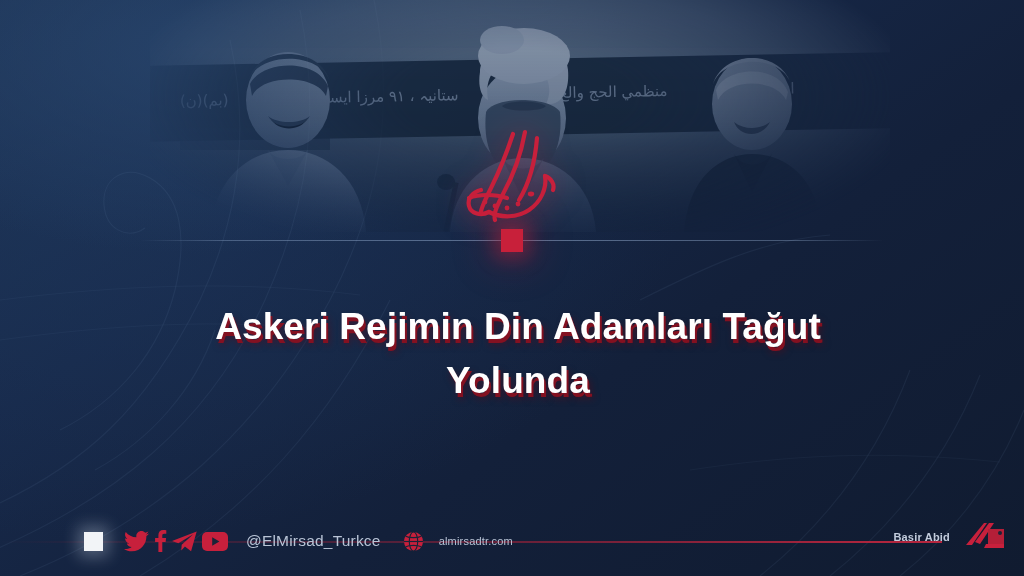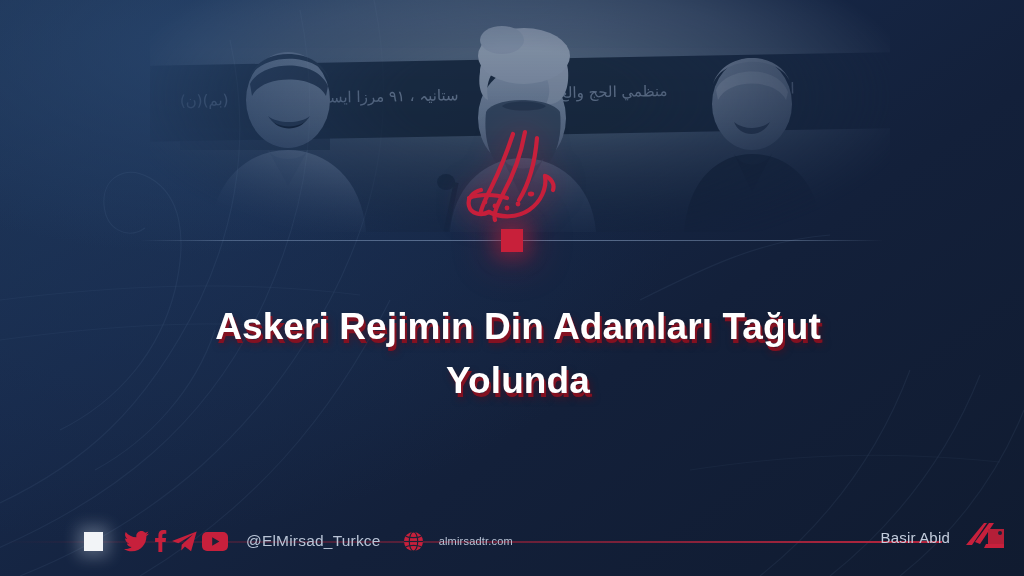--- a/index.html
+++ b/index.html
@@ -127,24 +127,25 @@
     letter-spacing: 0.2px;
     white-space: nowrap;
   }
 
   .footer-right {
     position: absolute;
     right: 18px; bottom: 22px;
     display: flex; align-items: center; gap: 12px;
   }
   .author {
-    font-size: 15px;
+    font-size: 11px;
     color: #c3cddd;
     letter-spacing: 0.2px;
     white-space: nowrap;
+    font-weight: bold;
   }
   .author-mark { width: 44px; height: 34px; flex: none; }
   .author-mark svg { width: 100%; height: 100%; display: block; }
 
   .footer-rule {
     position: absolute;
     left: 0; bottom: 33px;
     width: 942px; height: 2px;
     background: linear-gradient(90deg, rgba(168,32,55,0) 0%, rgba(168,32,55,0.22) 20%,
       rgba(176,34,58,0.62) 62%, rgba(190,38,62,0.92) 94%, rgba(190,38,62,0.95) 100%);

